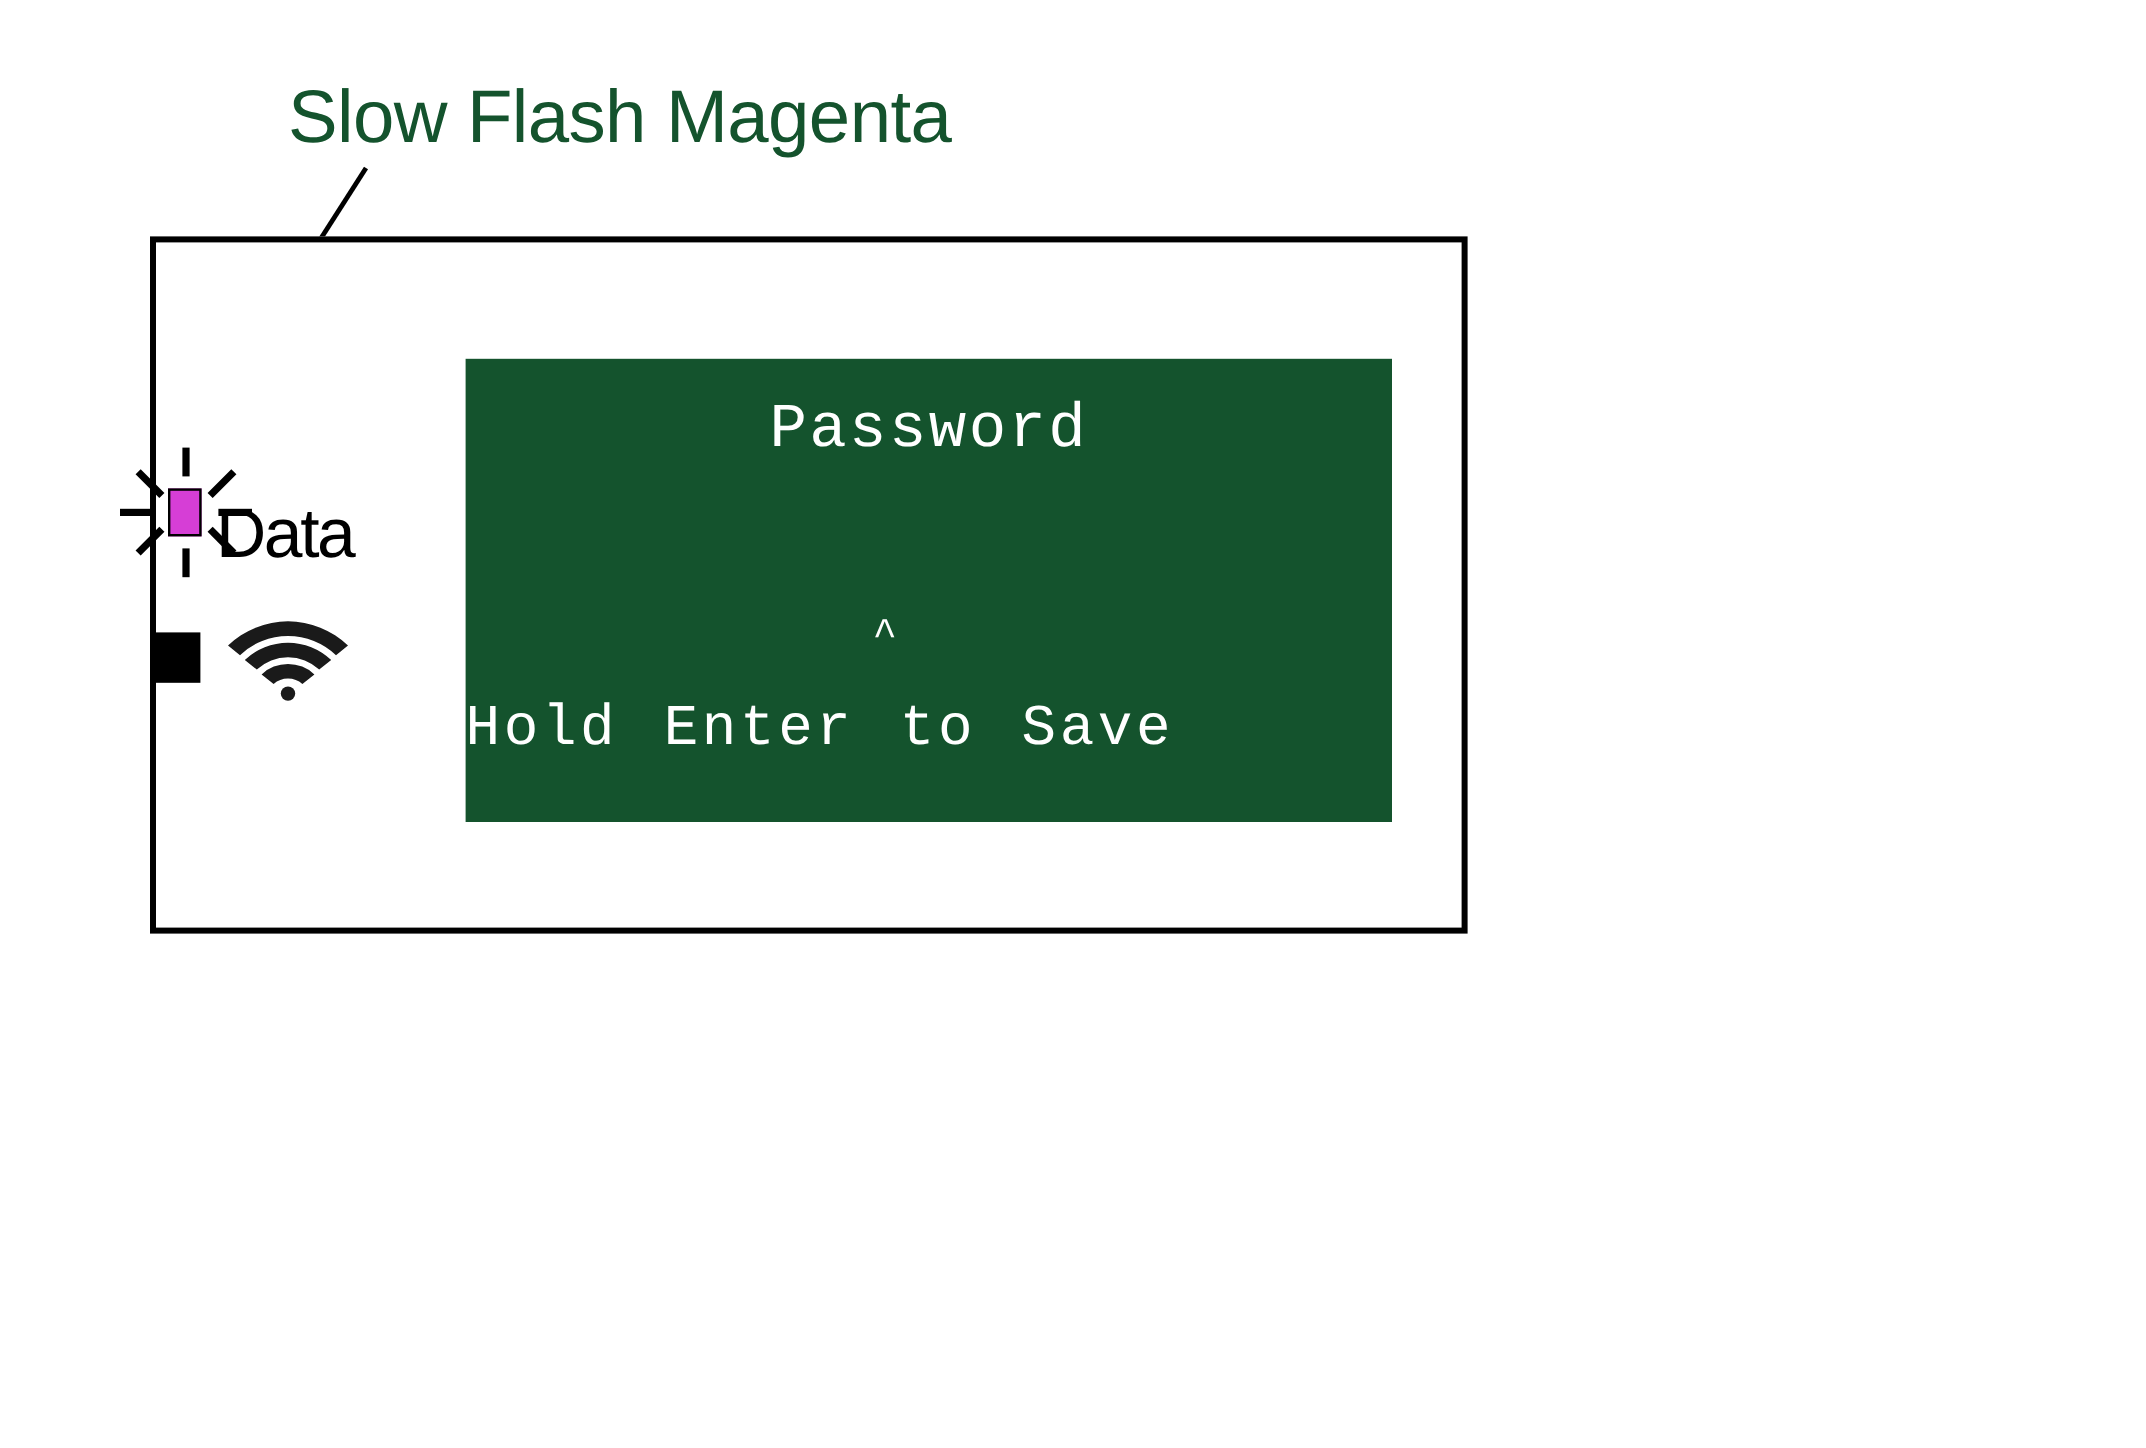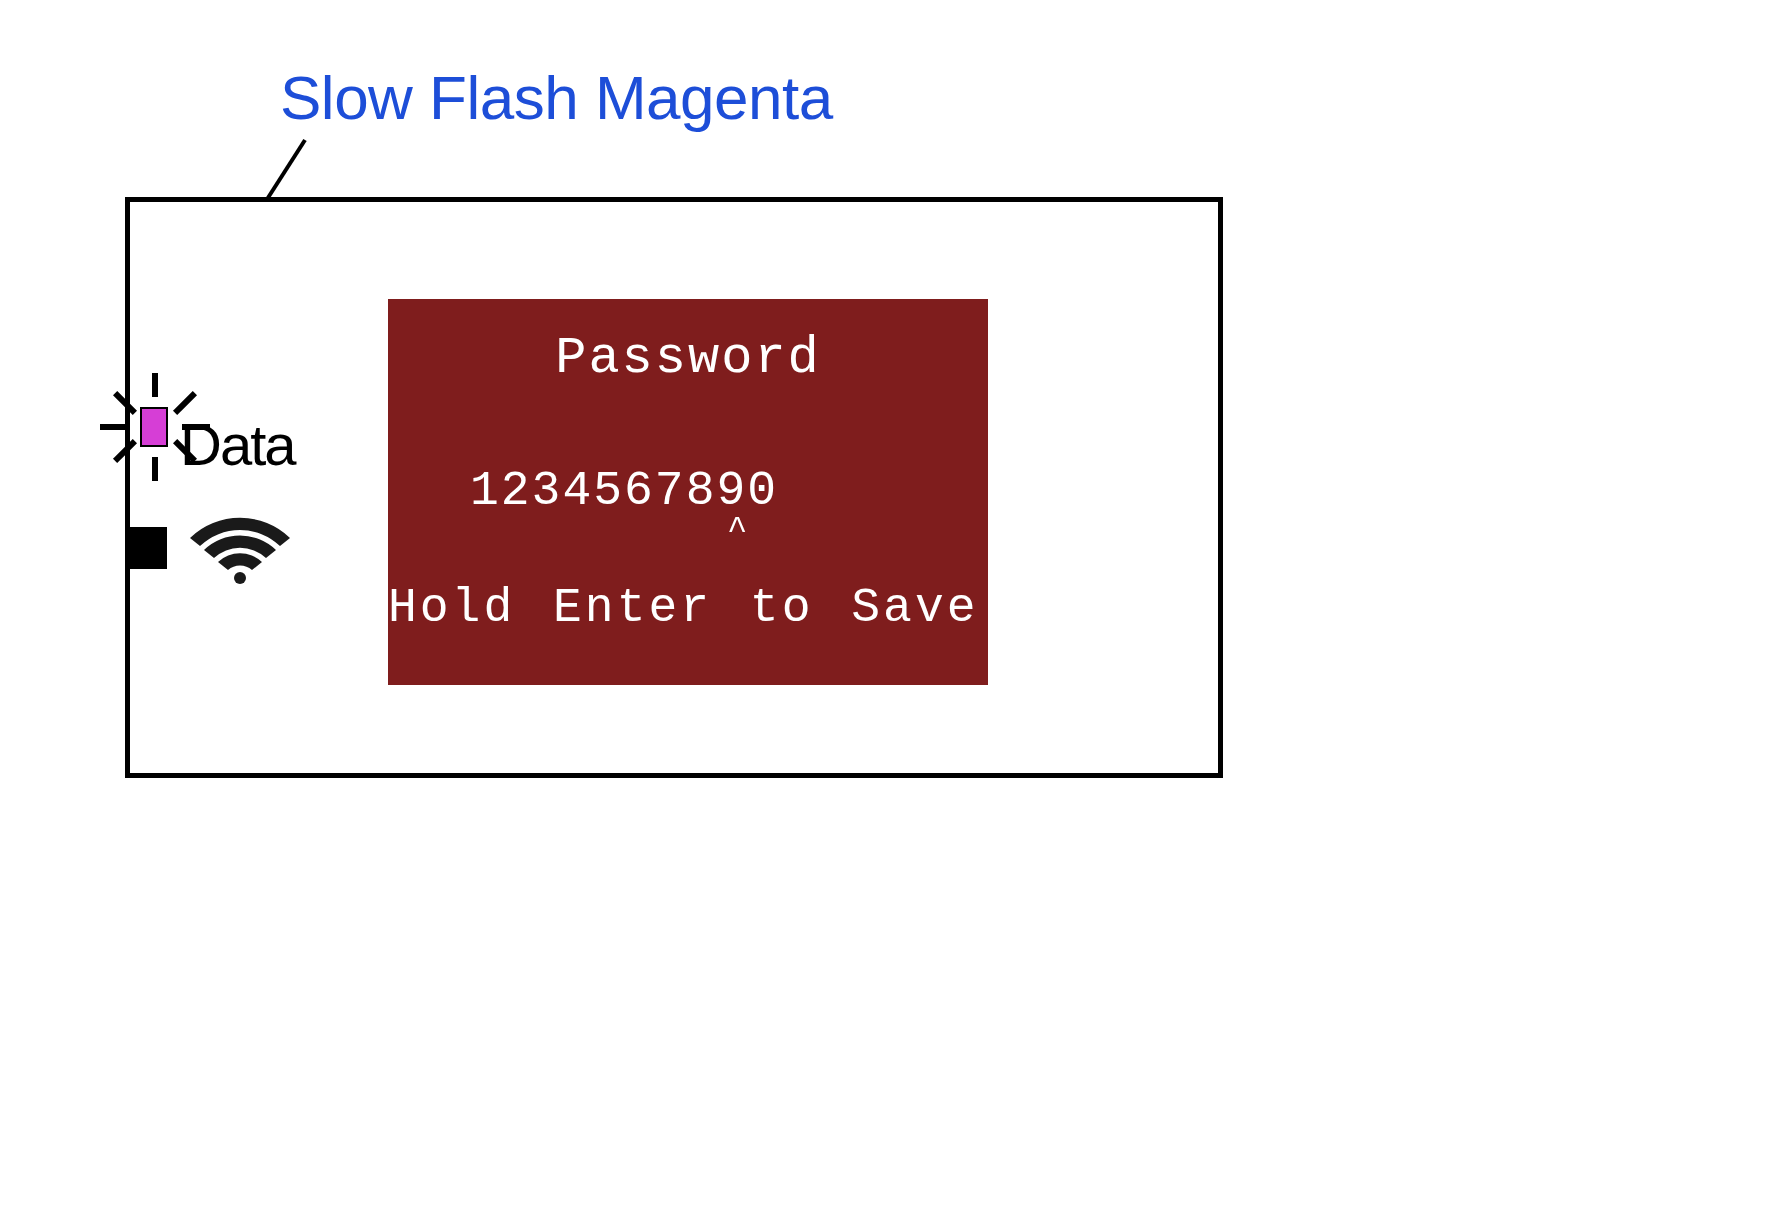--- a/index.html
+++ b/index.html
@@ -12,23 +12,22 @@
       background: #ffffff;
       width: 1788px;
       height: 1207px;
       position: relative;
     }
     .callout-label {
       position: absolute;
       top: 62px;
       left: 240px;
       font-size: 62px;
-      color: #1d4ed8;
+      color: #14532d;
       letter-spacing: -0.5px;
-      margin-left: 40px;
     }
     .device-frame {
       position: absolute;
       top: 197px;
       left: 125px;
       width: 1098px;
       height: 581px;
       border: 5px solid #000;
       background: #fff;
     }
@@ -129,23 +128,23 @@
       position: absolute;
       top: 310px;
       left: 60px;
       width: 100px;
       height: 80px;
     }
     .screen {
       position: absolute;
       top: 97px;
       left: 258px;
-      width: 600px;
+      width: 772px;
       height: 386px;
-      background: #7f1d1d;
+      background: #14532d;
       color: #fff;
       font-family: "Menlo", "Consolas", "Courier New", monospace;
     }
     .screen-title {
       position: absolute;
       top: 30px;
       left: 0;
       width: 100%;
       text-align: center;
       font-size: 52px;
@@ -220,18 +219,17 @@
     <svg viewBox="0 0 100 80" width="100" height="80">
       <path d="M50 72 A6 6 0 1 0 50 60 A6 6 0 1 0 50 72 Z" fill="#1a1a1a"></path>
       <path d="M28 50 A32 32 0 0 1 72 50 L62 58 A18 18 0 0 0 38 58 Z" fill="#1a1a1a"></path>
       <path d="M14 38 A52 52 0 0 1 86 38 L76 46 A38 38 0 0 0 24 46 Z" fill="#1a1a1a"></path>
       <path d="M0 26 A72 72 0 0 1 100 26 L90 34 A58 58 0 0 0 10 34 Z" fill="#1a1a1a"></path>
     </svg>
   </div>
 
   <div class="screen">
     <div class="screen-title">Password</div>
-    <div class="password-value">1234567890</div>
     <div class="cursor-caret">^</div>
     <div class="screen-instruction">Hold Enter to Save</div>
   </div>
 
 </div>
 
 </body></html>

